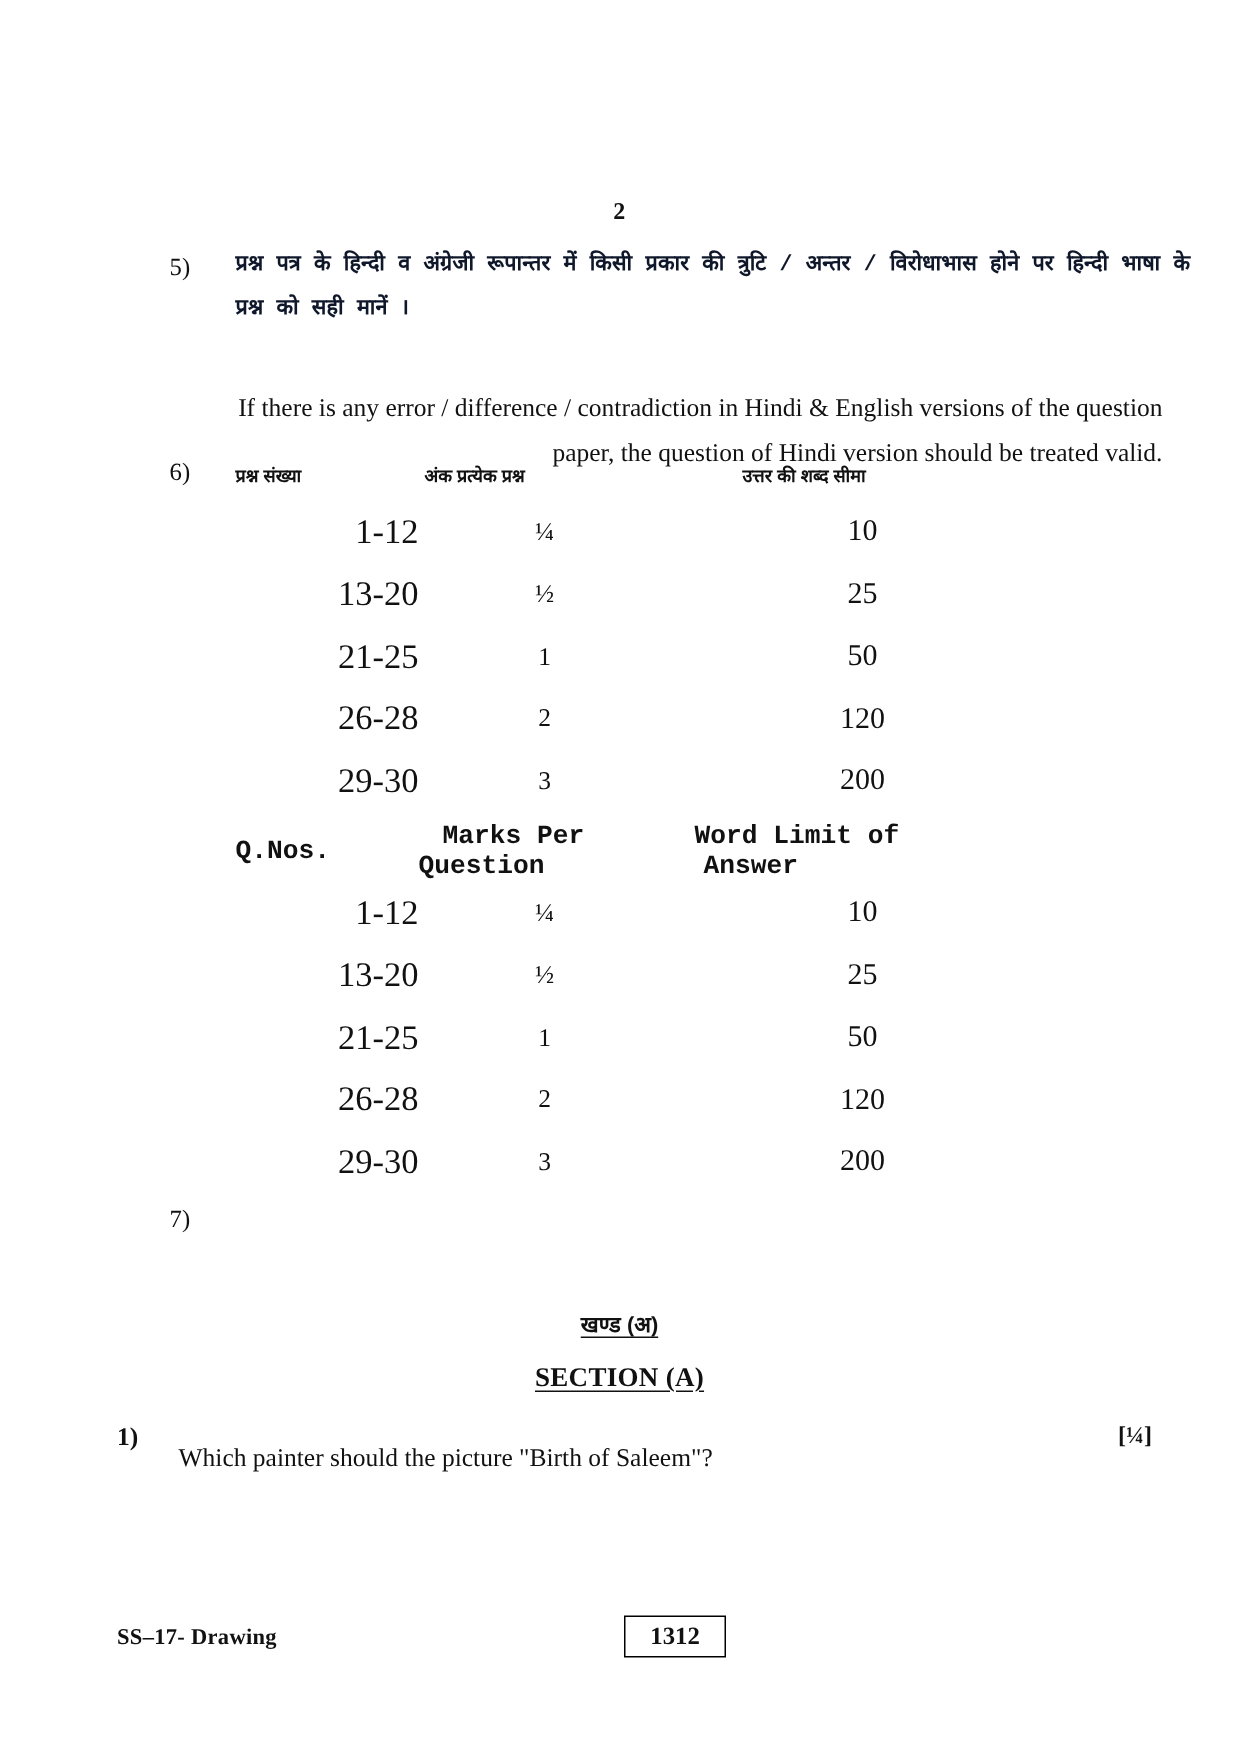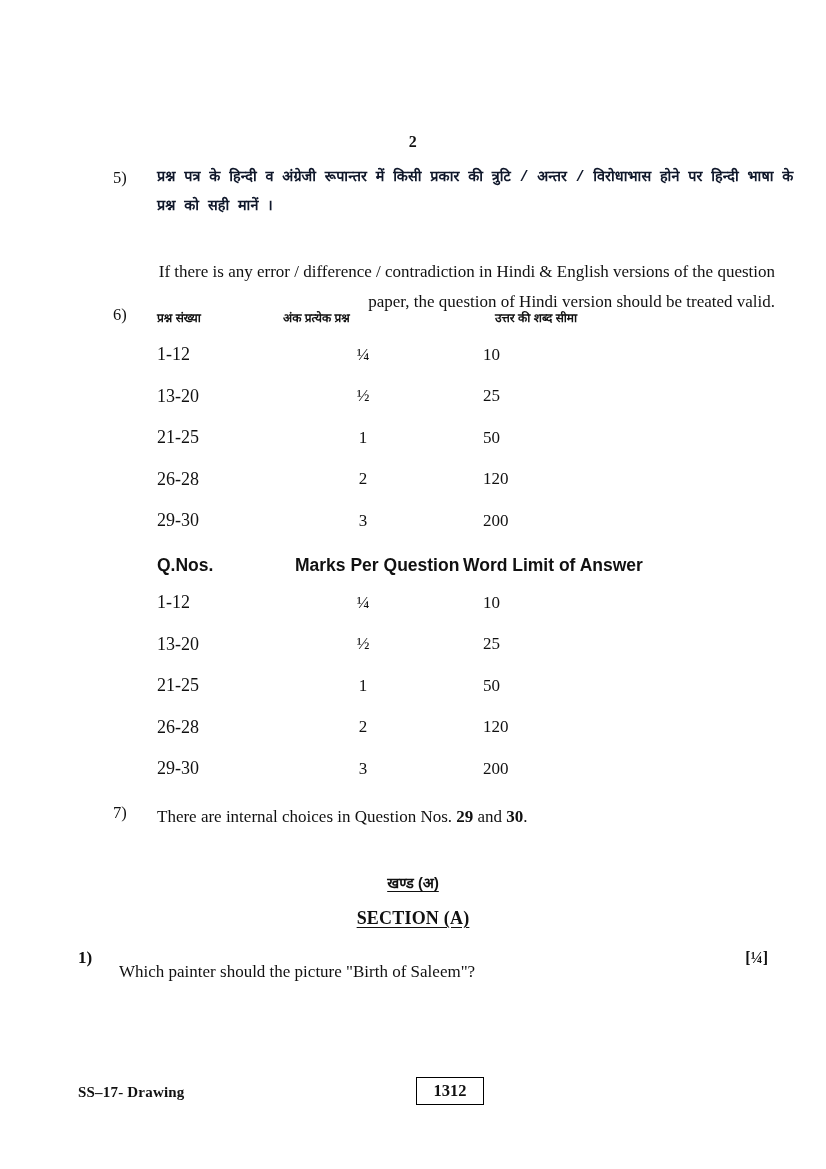--- a/index.html
+++ b/index.html
@@ -94,31 +94,31 @@
   table.ql col.c2 { width: 190px; }
   table.ql col.c3 { width: 198px; }
 
   table.ql tr.head th {
     height: 34px;
   }
   table.ql th.h1 { text-align: left; }
   table.ql th.h2 { text-align: left; }
   table.ql th.h3 { text-align: left; }
 
-  table.ql td.d1 { text-align: left; font-size: 18px; }
+  table.ql td.d1 { text-align: right; font-size: 23px; }
   table.ql td.d2 { text-align: center; font-size: 17px; padding-right: 22px;}
-  table.ql td.d3 { font-size: 17px; padding-left: 14px;}
+  table.ql td.d3 { text-align: center; font-size: 20px; padding-left: 14px;}
 
   .hd-hindi {
     font-family: "Liberation Sans", "DejaVu Sans", sans-serif;
     font-weight: bold;
     font-size: 12px;
   }
   .hd-eng {
-    font-family: Liberation Sans, sans-serif;
+    font-family: Liberation Mono, monospace;
     font-weight: bold;
     font-size: 17.5px;
   }
   table.ql th.h2 .hd-eng { margin-left: 16px; }
   table.ql th.h3 .hd-eng { margin-left: -6px; }
   table.ql th.h3 .hd-hindi { margin-left: 26px; }
   table.ql th.h2 .hd-hindi { margin-left: 4px; margin-top: 20px; }
 
   
   #table-hindi { position: absolute; left: 157px; top: 300px; }
@@ -311,21 +311,20 @@
         <td class="d1">29-30</td>
         <td class="d2">3</td>
         <td class="d3">200</td>
       </tr>
     </tbody>
   </table>
 
   <div class="instr" id="instr-7">
     <div class="marker">7)</div>
     <div class="body">
-      <div class="eng eng-block"><span>There are internal choices in Question Nos. </span><b>29</b><span> and </span><b>30</b><span>.</span></div>
     </div>
   </div>
 
   <div class="section-heading" id="section-english"><span>SECTION (A)</span></div>
   <div class="section-heading" id="section-hindi"><span>खण्ड (अ)</span></div>
 
   <div id="question-1">
     <div class="q-marker">1)</div>
     <div class="q-marks">[¼]</div>
     <div class="q-body">

